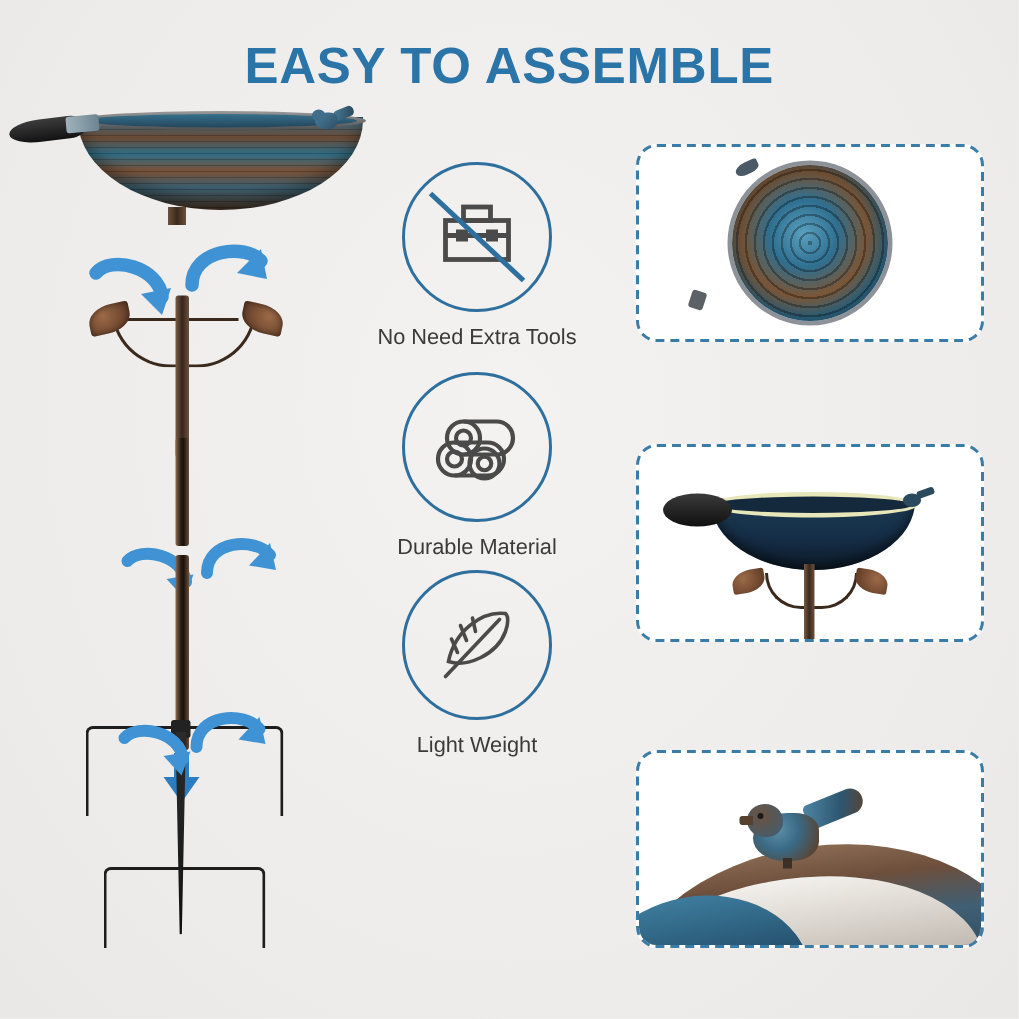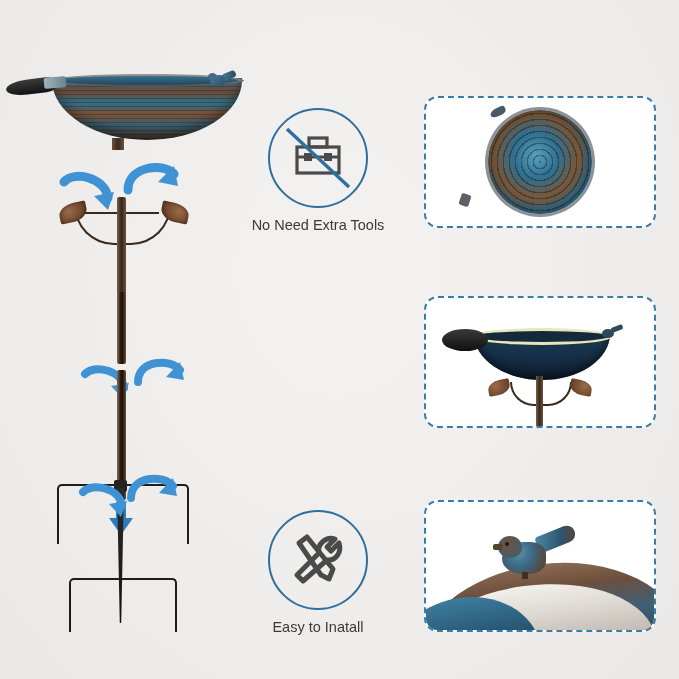--- a/index.html
+++ b/index.html
@@ -186,20 +186,21 @@
     border-radius:4px 10px 10px 4px;
     background:linear-gradient(115deg,#4f87a5,#2d5670 60%,#5b4331);
     transform:rotate(-22deg);}
   .cu-bird .foot{position:absolute;left:24px;top:42px;width:6px;height:7px;background:#3b3026;}
 </style>
 </head>
 <body>
 
 <div class="stage">
 
+  <div class="title">EASY TO ASSEMBLE</div>
 
   <div class="assembly">
 
     <div class="bowl-wrap">
       <div class="bowl"></div>
       <div class="bowl-rim"></div>
       <div class="bowl-rim-inner"></div>
       <div class="solar"></div>
       <div class="solar-tip"></div>
       <div class="bird-sm">
@@ -288,33 +289,53 @@
           <rect x="28" y="17" width="18" height="9" fill="none" stroke="#4a4a4a" stroke-width="3.2"></rect>
           <line x1="16" y1="36" x2="58" y2="36" stroke="#4a4a4a" stroke-width="3.2"></line>
           <rect x="23" y="32" width="8" height="8" fill="#4a4a4a"></rect>
           <rect x="43" y="32" width="8" height="8" fill="#4a4a4a"></rect>
           <line x1="6" y1="8" x2="68" y2="66" stroke="#2e6f9e" stroke-width="3.4"></line>
         </svg>
       </div>
       <div class="f-label">No Need Extra Tools</div>
     </div>
 
-
-
-    <div class="feature f3">
+    <div class="feature f1">
       <div class="circle">
         <svg width="74" height="74" viewBox="0 0 74 74">
-          <g fill="none" stroke="#4a4a4a" stroke-width="5" stroke-linejoin="round" stroke-linecap="round">
-            <path d="M18 20 L26 14 L52 46 L48 56 L40 52 Z"></path>
-            <path d="M54 16 L46 24 L50 28 L58 20 C61 29, 55 38, 46 37 L22 58 L16 52 L38 30 C36 21, 45 13, 54 16 Z"></path>
+          <g fill="none" stroke="#4a4a4a" stroke-width="2.8">
+            <path d="M28 20 L50 20 A11 11 0 0 1 50 42 L28 42"></path>
+            <ellipse cx="28" cy="31" rx="11" ry="11"></ellipse>
+            <circle cx="28" cy="31" r="5"></circle>
+            <path d="M22 34 L44 34 A11 11 0 0 1 44 56 L22 56"></path>
+            <ellipse cx="22" cy="45" rx="11" ry="11"></ellipse>
+            <circle cx="22" cy="45" r="5"></circle>
+            <ellipse cx="42" cy="48" rx="10" ry="10"></ellipse>
+            <circle cx="42" cy="48" r="4.5"></circle>
           </g>
         </svg>
       </div>
-      <div class="f-label">Easy to Inatall</div>
-    </div>
+      <div class="f-label">Durable Material</div>
+    </div>
+
+    <div class="feature f2">
+      <div class="circle">
+        <svg width="74" height="74" viewBox="0 0 74 74">
+          <g fill="none" stroke="#4a4a4a" stroke-width="2.4" stroke-linecap="round">
+            <path d="M56 16 C40 14, 22 28, 18 48 C30 52, 50 44, 56 28 C58 22, 58 18, 56 16 Z"></path>
+            <path d="M52 20 L16 58"></path>
+            <path d="M30 34 L26 24"></path>
+            <path d="M24 42 L20 33"></path>
+            <path d="M36 28 L34 19"></path>
+          </g>
+        </svg>
+      </div>
+      <div class="f-label">Light Weight</div>
+    </div>
+
   </div>
 
   <div class="panels">
 
     <div class="panel p0">
       <div class="td-bowl"></div>
       <div class="td-spout"></div>
       <div class="td-bird"></div>
     </div>
 

